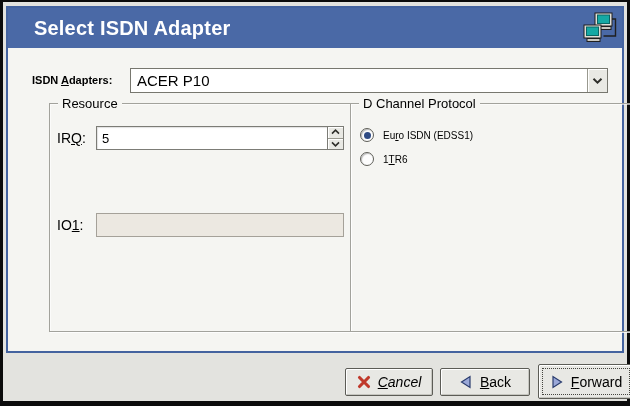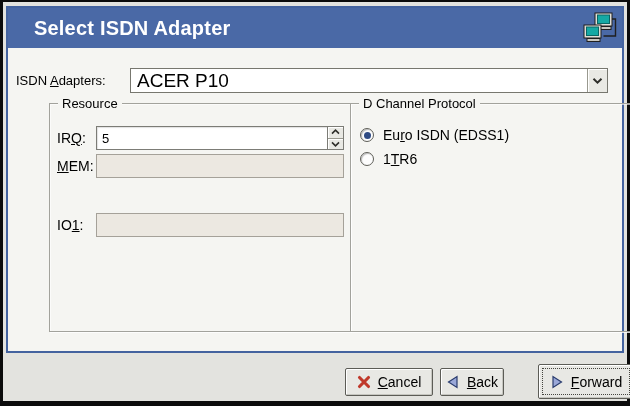--- a/index.html
+++ b/index.html
@@ -13,25 +13,25 @@
          background:var(--content-bg,#f5f5f2);
          border:2px solid var(--panel-border,#44639f);}
   .titlebar{position:absolute;left:0;top:0;right:0;height:40px;
             background:var(--titlebar-blue,#4a69a6);}
   .title{position:absolute;left:10px;top:0;line-height:40px;color:#fff;
          font-size:20px;font-weight:bold;letter-spacing:.2px;white-space:nowrap;margin-left:16px;}
   .net-icon{position:absolute;right:4px;top:2px;width:36px;height:36px;}
 
   .mn{text-decoration:underline;}
 
-  .adapter-label{position:absolute;left:8px;top:60px;height:25px;line-height:25px;
-                 font-size:13px;}
+  .adapter-label{position:absolute;left:24px;top:60px;height:25px;line-height:25px;
+                 font-size:11px;font-weight:bold;}
   .combo{position:absolute;left:122px;top:60px;width:478px;height:25px;background:#fff;
          border:1px solid #77776f;display:flex;cursor:default;}
-  .combo-value{flex:1;line-height:23px;padding-left:6px;font-size:19px;overflow:hidden;}
+  .combo-value{flex:1;line-height:23px;padding-left:6px;font-size:15px;overflow:hidden;}
   .combo-btn{width:20px;border-left:1px solid #99998f;background:#e9e9e4;
              display:flex;align-items:center;justify-content:center;
              box-shadow:inset 1px 1px 0 #fff;}
 
   .group{position:absolute;border:1px solid #a2a29c;
          box-shadow:1px 1px 0 rgba(255,255,255,.8), inset 1px 1px 0 rgba(255,255,255,.6);}
   .legend{position:absolute;left:8px;top:-9px;background:var(--content-bg,#f5f5f2);
           padding:0 4px;font-size:13px;line-height:17px;white-space:nowrap;}
   .group-resource{left:41px;top:95px;width:302px;height:229px;}
   .group-dchannel{left:342px;top:95px;width:305px;height:229px;}
@@ -50,28 +50,28 @@
             box-shadow:inset 1px 1px 0 #fff;cursor:default;}
   .spin-btn + .spin-btn{border-top:1px solid #99998f;}
 
   .radio-row{position:absolute;left:9px;height:18px;display:flex;align-items:center;
              gap:9px;cursor:default;}
   .radio{width:14px;height:14px;border-radius:50%;border:1px solid #5e5e58;
          background:#fdfdfd;position:relative;flex:0 0 auto;
          box-shadow:inset 1px 1px 1px rgba(0,0,0,.25);}
   .radio.checked::after{content:"";position:absolute;left:2.5px;top:2.5px;width:7px;height:7px;
          border-radius:50%;background:var(--radio-selected,#2f4b84);}
-  .radio-label{font-size:14px;white-space:nowrap;}
+  .radio-label{font-size:10px;white-space:nowrap;}
 
   .btn{position:absolute;height:28px;background:#e8e8e4;border:1px solid #5c5c56;
        border-radius:2px;display:flex;align-items:center;justify-content:center;gap:7px;
        font:14px "Liberation Sans",sans-serif;color:#000;padding:0;cursor:default;
        box-shadow:inset 1px 1px 0 #fff, inset -1px -1px 0 #c6c6c0;}
-  .btn-cancel{left:342px;top:366px;width:88px;}
-  .btn-back{left:437px;top:366px;width:64px;}
+  .btn-cancel{left:342px;top:366px;width:88px;font-style:italic;}
+  .btn-back{left:437px;top:366px;width:90px;}
   .btn-forward{left:535px;top:362px;width:96px;height:35px;}
   .btn-default::before{content:"";position:absolute;inset:3px;
        border:1px dotted #45453f;pointer-events:none;}
 
   
   .x-glyph{stroke:var(--cancel-red,#c0392b);}
   .arrow-glyph{fill:var(--button-arrow-fill,#9aa8d8);stroke:var(--button-arrow-outline,#2a3c6e);}
   .chev{stroke:#2e2e2a;fill:none;}
   .screen{fill:var(--icon-screen-teal,#15a9a4);stroke:#0b6663;}
   .case{fill:#e0ded6;stroke:#1f1f1f;}
@@ -125,26 +125,20 @@
                 </span>
             <span class="spin-btn">
                   <svg width="9" height="6" viewBox="0 0 9 6">
                     <path class="chev" stroke-width="1.6" d="M1 1.4 L4.5 4.8 L8 1.4"></path>
                   </svg>
                 </span>
           </span>
         </span>
       </div>
 
-      <div class="field-row" style="top:50px">
-        <span class="flabel"><span></span><span class="mn">M</span><span>EM:</span></span>
-        <span class="entry">
-          <input class="tinput" disabled="" value="" style="">
-        </span>
-      </div>
 
 
       <div class="field-row" style="top:109px">
         <span class="flabel"><span>IO</span><span class="mn">1</span><span>:</span></span>
         <span class="entry">
           <input class="tinput" disabled="" value="" style="">
         </span>
       </div>
 
     </div>

